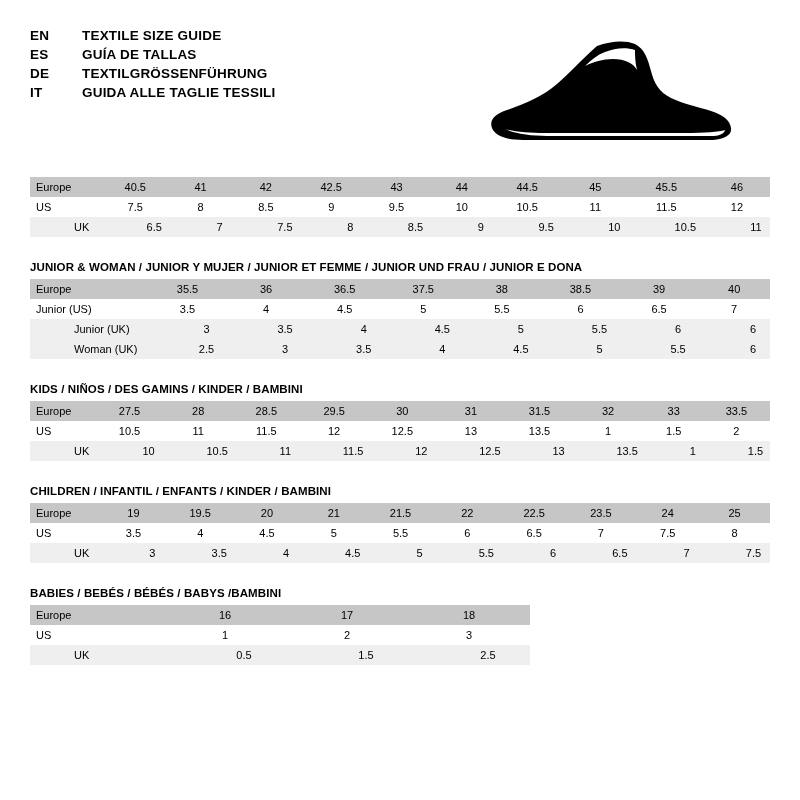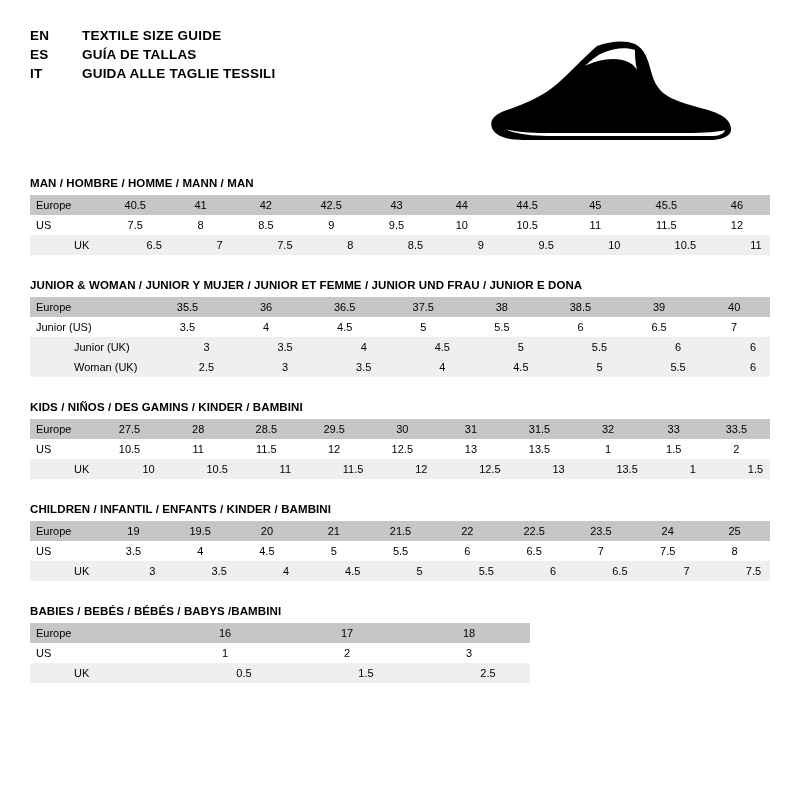--- a/index.html
+++ b/index.html
@@ -114,35 +114,38 @@
     <div class="lang-block">
       <div class="lang-row">
         <div class="lang-code">EN</div>
         <div class="lang-title">TEXTILE SIZE GUIDE</div>
       </div>
       <div class="lang-row">
         <div class="lang-code">ES</div>
         <div class="lang-title">GUÍA DE TALLAS</div>
       </div>
       <div class="lang-row">
+        <div class="lang-code">DE</div>
+        <div class="lang-title">TEXTILGRÖSSENFÜHRUNG</div>
+      </div>
+      <div class="lang-row">
         <div class="lang-code">IT</div>
         <div class="lang-title">GUIDA ALLE TAGLIE TESSILI</div>
       </div>
     </div>
 
     <svg class="shoe-art" viewBox="0 0 250 115">
       <path fill="#000000" d="M112 8 C126 3 140 2 150 6 C160 11 163 22 166 33 C169 45 174 54 186 60 C198 66 214 69 226 73 C238 77 245 82 246 90 C247 97 240 101 228 102 L38 102 C22 102 10 98 7 90 C4 82 10 76 22 72 C40 66 58 58 72 46 C84 36 96 22 112 8 Z"></path>
       <path fill="#ffffff" d="M150 12 C141 9 130 10 120 14 C112 17 106 22 100 28 C108 24 118 21 128 21 C140 21 148 25 152 32 C150 24 150 17 150 12 Z"></path>
       <path fill="#ffffff" d="M240 92 C234 94 220 95 200 95 L60 95 C44 95 30 94 20 91 C30 96 46 98 62 98 L226 98 C234 98 239 96 240 92 Z"></path>
     </svg>
   </div>
 
 
   <div class="section">
-    <div class="section-title">MAN / HOMBRE / HOMME / MANN / MAN</div>
     <table class="size-table tbl-man">
       <tbody>
           <tr class="head">
         <td class="rowlabel w-label">Europe</td>
         <td class="w-cell">40.5</td>
         <td class="w-cell">41</td>
         <td class="w-cell">42</td>
         <td class="w-cell">42.5</td>
         <td class="w-cell">43</td>
         <td class="w-cell">44</td>

